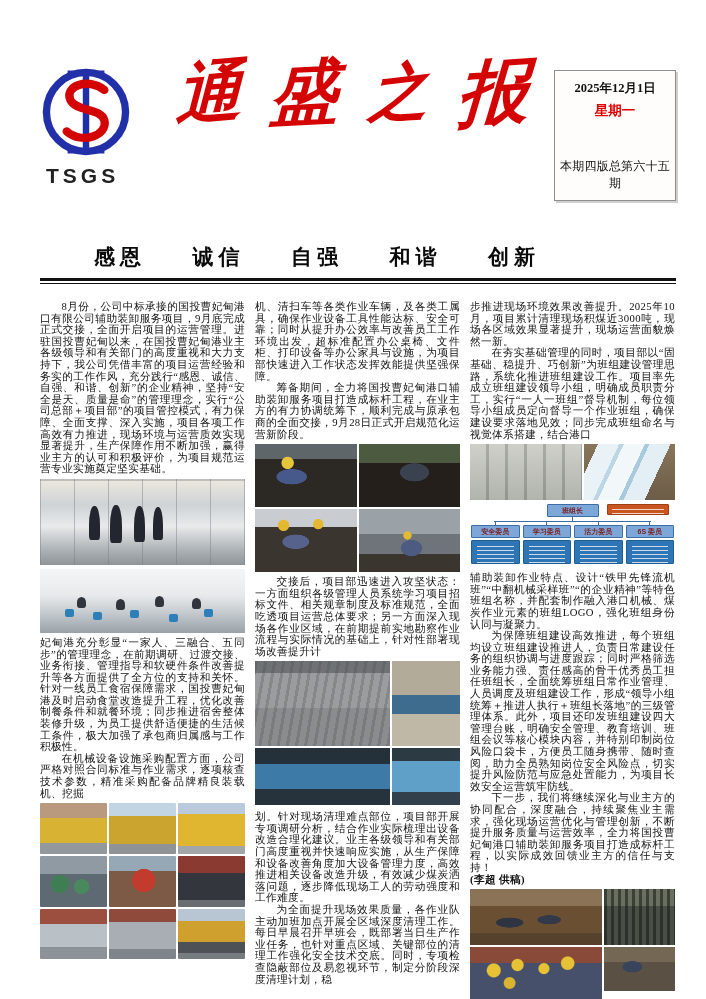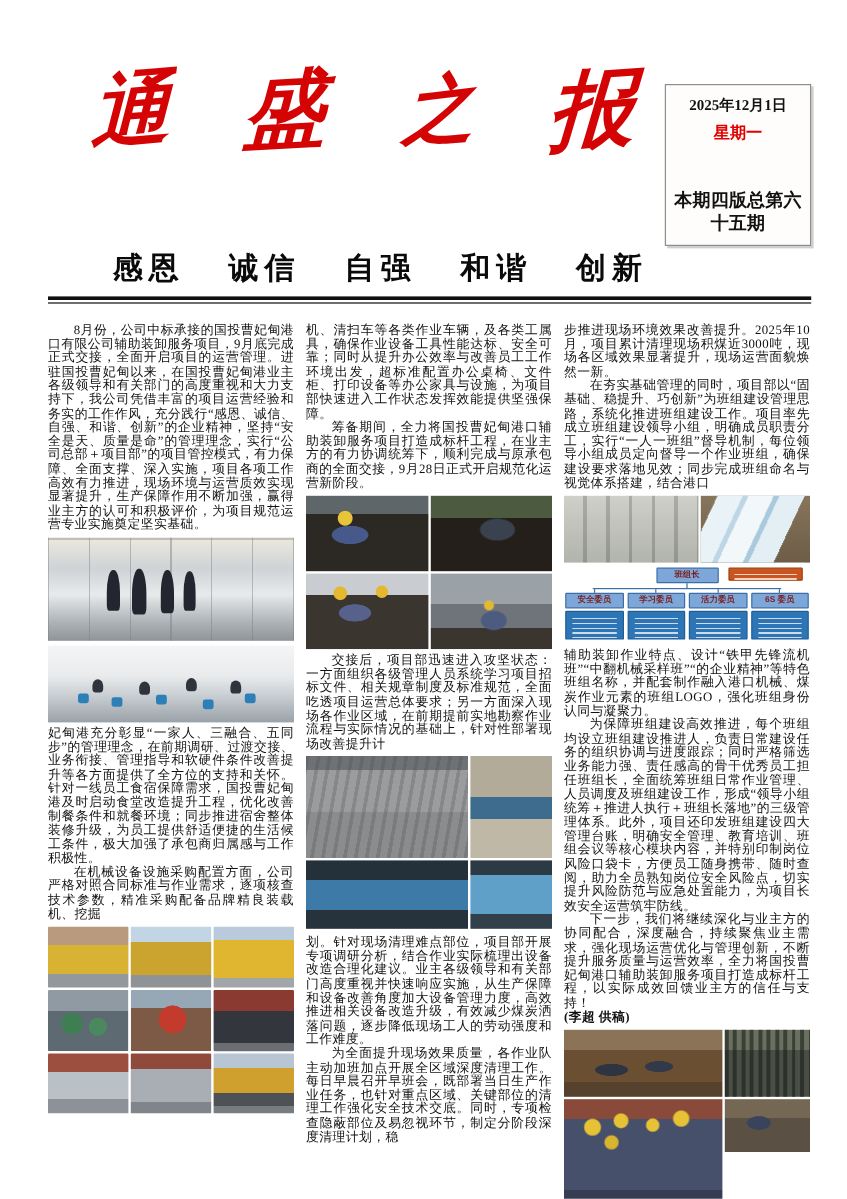--- a/index.html
+++ b/index.html
@@ -13,25 +13,25 @@
   .logo-svg { width:92px; height:92px; display:block; }
   .logo-text { font-family:"Liberation Sans","DejaVu Sans",sans-serif; font-weight:bold; font-size:21px; letter-spacing:4px; color:#222; margin-top:6px; padding-left:6px; }
   .title-wrap { flex:1; display:flex; justify-content:space-between; padding:2px 28px 0 36px; }
   .title-char { font-size:66px; font-weight:bold; color:#d40404; font-style:italic; line-height:1; transform:rotate(-5deg) skewX(-6deg); }
   .title-char:nth-child(2){ transform:rotate(-3deg) skewX(-4deg) scale(1.05); }
   .title-char:nth-child(3){ transform:rotate(-7deg) skewX(-8deg) scale(0.92); }
   .title-char:nth-child(4){ transform:rotate(-4deg) skewX(-7deg) scale(1.08); }
   .datebox { width:122px; border:1px solid #8d8d8d; background:#fffdfb; box-shadow:2px 2px 0 #cfcfcf; text-align:center; padding:9px 3px 8px; margin-top:12px; }
   .datebox .d1 { font-size:12.5px; font-weight:bold; color:#111; }
   .datebox .d2 { font-size:13.5px; font-weight:bold; color:#e00000; margin:5px 0 4px; }
-  .datebox .d3 { font-size:15px; font-weight:bold; color:#111; letter-spacing:0.2px;margin-top:38px; }
+  .datebox .d3 { font-size:12px; font-weight:normal; color:#111; letter-spacing:0.2px;margin-top:38px; }
 
   .slogan-row { display:flex; align-items:baseline; margin-top:2px; padding-right:130px; }
   .slogan-list { flex:1; display:flex; justify-content:space-between; padding:0 6px 0 54px; }
-  .slogan-item { font-size:25px; font-weight:bold; letter-spacing:5px; color:#0a0a0a; }
+  .slogan-item { font-size:21px; font-weight:bold; letter-spacing:5px; color:#0a0a0a;margin-top:40px; }
   .rule { margin-top:7px; height:6px; border-top:3px solid #111; border-bottom:1.5px solid #111; }
 
   
   .headline { text-align:center; margin:17px 0 10px; color:#e60000; font-weight:bold; }
   .headline .h1 { font-size:33px; letter-spacing:1px; line-height:1.18; }
   .headline .h2 { font-size:31px; letter-spacing:2px; line-height:1.2; }
 
   
   .cols { display:flex; gap:10px; margin-top:8px; }
   .col { width:205px; }
@@ -103,20 +103,30 @@
   .pbt-form { grid-column:2; grid-row:1; background:repeating-linear-gradient(90deg, rgba(20,24,22,.55) 0 3px, transparent 3px 7px),linear-gradient(180deg,#6a705f 0 30%,#4a4f45 30%); }
   .pbt-work { grid-column:1; grid-row:2 / span 2; background:radial-gradient(circle at 18% 26%, #e8c235 0 5%, transparent 6%),radial-gradient(circle at 36% 20%, #e8c235 0 5%, transparent 6%),radial-gradient(circle at 56% 24%, #e8c235 0 5%, transparent 6%),radial-gradient(circle at 74% 18%, #e8c235 0 5%, transparent 6%),radial-gradient(circle at 30% 40%, #d8b430 0 5%, transparent 6%),linear-gradient(180deg,#8a4a3a 0 18%,#46506b 18% 84%,#363d52 84%); }
   .pbt-r1 { grid-column:2; grid-row:2; background:radial-gradient(ellipse at 40% 45%, #39435c 0 16%, transparent 17%),linear-gradient(180deg,#746855 0 35%,#5a5144 35%); }
 </style>
 </head>
 <body>
 
 <div class="page">
 
   <div class="masthead">
+    <div class="logo-wrap">
+      <svg class="logo-svg" viewBox="0 0 100 100">
+        <circle cx="50" cy="50" r="43" fill="none" stroke="#2130a8" stroke-width="8"></circle>
+        <line x1="50" y1="4" x2="50" y2="96" stroke="#2130a8" stroke-width="7"></line>
+        <line x1="30" y1="8" x2="70" y2="8" stroke="#2130a8" stroke-width="6"></line>
+        <line x1="30" y1="92" x2="70" y2="92" stroke="#2130a8" stroke-width="6"></line>
+        <path d="M70 26 C 52 12, 26 22, 33 37 C 39 50, 66 45, 70 59 C 74 75, 46 86, 29 71" fill="none" stroke="#d40404" stroke-width="9" stroke-linecap="round"></path>
+      </svg>
+      <div class="logo-text">TSGS</div>
+    </div>
     <div class="title-wrap">
       <span class="title-char">通</span>
       <span class="title-char">盛</span>
       <span class="title-char">之</span>
       <span class="title-char">报</span>
     </div>
     <div class="datebox">
       <div class="d1">2025年12月1日</div>
       <div class="d2">星期一</div>
       <div class="d3">本期四版总第六十五期</div>

